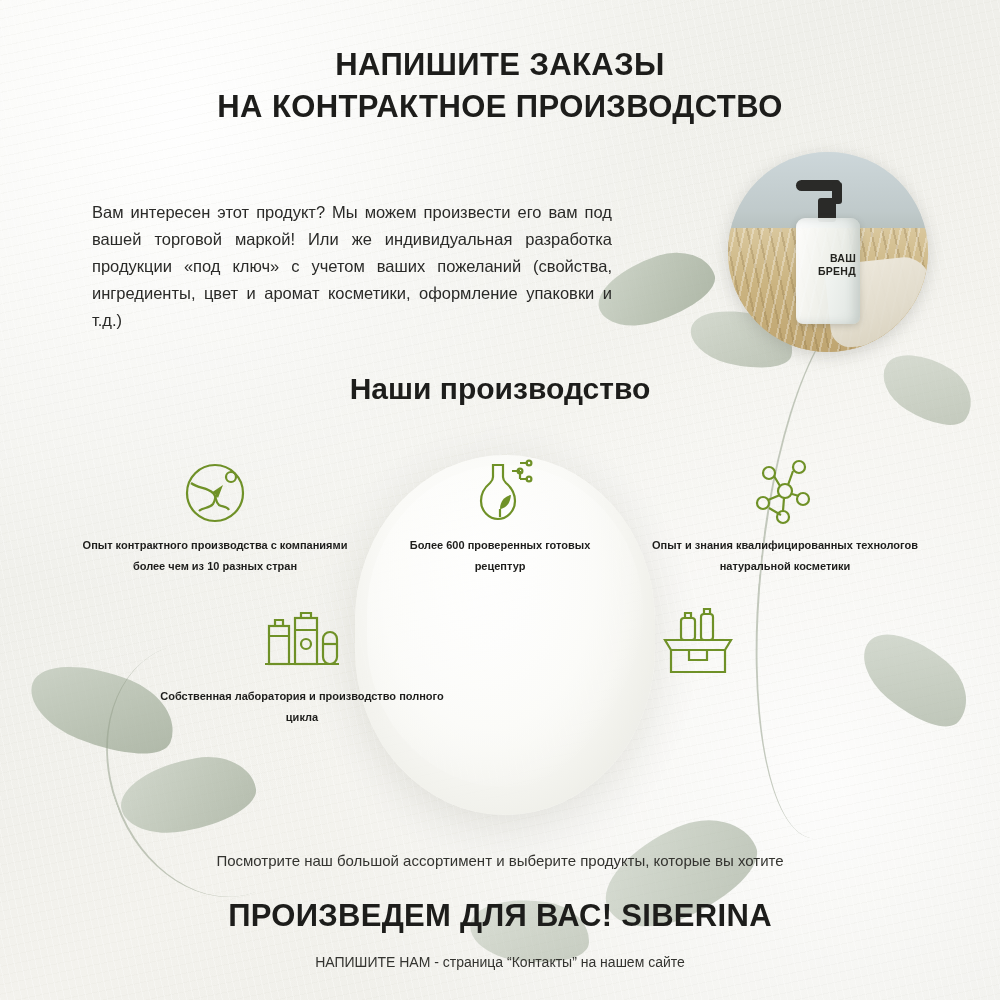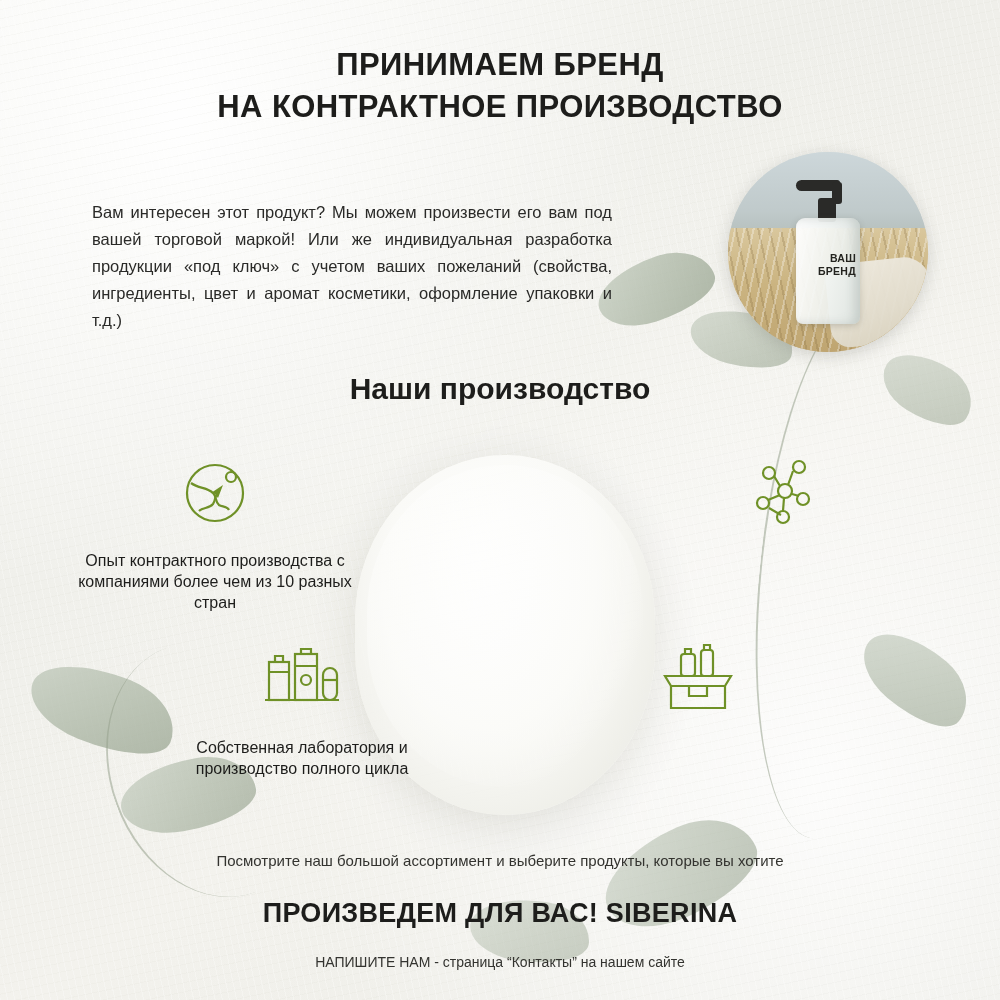--- a/index.html
+++ b/index.html
@@ -214,41 +214,41 @@
     text-align: center;
   }
   .feature.narrow { width: 200px; }
   .feature .ico {
     height: 86px;
     display: flex;
     align-items: center;
     justify-content: center;
   }
   .feature .cap {
-    font-size: 16px;
-    font-weight: normal;
+    font-size: 11px;
+    font-weight: bold;
     color: #1d1d1b;
     line-height: 21px;
-    margin-top: 16px;
+    margin-top: 1px;
   }
 
   .assortment {
     position: absolute;
     top: 852px;
     left: 0; right: 0;
     text-align: center;
     font-size: 15px;
     color: #33332f;
   }
   .cta {
     position: absolute;
     top: 898px;
     left: 0; right: 0;
     text-align: center;
-    font-size: 27px;
+    font-size: 31px;
     font-weight: bold;
     color: #1d1d1b;
     letter-spacing: .3px;
   }
   .contact {
     position: absolute;
     top: 954px;
     left: 0; right: 0;
     text-align: center;
     font-size: 14px;
@@ -270,21 +270,21 @@
   <div class="leaf" style="left:856px;top:646px;width:120px;height:66px;transform:rotate(40deg);opacity:.62;"></div>
   <div class="leaf" style="left:470px;top:900px;width:120px;height:62px;transform:rotate(8deg);opacity:.5;"></div>
   <div class="stem" style="left:760px;top:300px;width:160px;height:540px;transform:rotate(6deg);"></div>
   <div class="stem" style="left:110px;top:640px;width:200px;height:260px;transform:rotate(-20deg);"></div>
 
   <div class="jar"></div>
 
   <div class="content">
 
     <div class="headline">
-      <div>ПРИНИМАЕМ БРЕНД</div>
+      <div>НАПИШИТЕ ЗАКАЗЫ</div>
       <div>НА КОНТРАКТНОЕ ПРОИЗВОДСТВО</div>
     </div>
 
     <p class="intro">Вам интересен этот продукт? Мы можем произвести его вам под вашей торговой маркой! Или же индивидуальная разработка продукции «под ключ» с учетом ваших пожеланий (свойства, ингредиенты, цвет и аромат косметики, оформление упаковки и т.д.)</p>
 
     <div class="badge">
       <div class="sky"></div>
       <div class="wheat"></div>
       <div class="cloth"></div>
       <div class="bottle">
@@ -309,33 +309,48 @@
               <circle cx="38" cy="40" r="28"></circle>
               <path d="M14 30c8 6 16 4 22 10 4 4 2 9 6 12 3 2 8 1 10 5"></path>
               <path d="M22 58c4-4 10-2 14-7 3-4 1-8 5-10"></path>
               <circle cx="54" cy="24" r="5"></circle>
               <path d="M34 40l12-8-5 13-3-4z" fill="#6f9127" stroke="none"></path>
             </svg>
           </div>
           <div class="cap">Опыт контрактного производства с компаниями более чем из 10 разных стран</div>
         </div>
 
+        <div class="feature narrow">
+          <div class="ico">
+            <svg width="76" height="76" viewBox="0 0 76 76" fill="none" stroke="#6f9127" stroke-width="2.2">
+              <path d="M31 12h10v12c0 2 1 4 3 6 6 5 9 11 9 18 0 10-8 18-17 18s-17-8-17-18c0-7 3-13 9-18 2-2 3-4 3-6V12z"></path>
+              <path d="M38 56c0-8 5-13 11-14-1 9-5 13-11 14z" fill="#6f9127" stroke="none"></path>
+              <path d="M38 56v8"></path>
+              <path d="M50 18h8M58 18v8M58 26h8M58 10h8"></path>
+              <circle cx="67" cy="10" r="2.4"></circle>
+              <circle cx="67" cy="26" r="2.4"></circle>
+              <circle cx="58" cy="18" r="2.4"></circle>
+            </svg>
+          </div>
+          <div class="cap">Более 600 проверенных готовых рецептур</div>
+        </div>
 
         <div class="feature">
           <div class="ico">
             <svg width="76" height="76" viewBox="0 0 76 76" fill="none" stroke="#6f9127" stroke-width="2.2">
               <circle cx="22" cy="20" r="6"></circle>
               <circle cx="52" cy="14" r="6"></circle>
               <circle cx="38" cy="38" r="7"></circle>
               <circle cx="16" cy="50" r="6"></circle>
               <circle cx="56" cy="46" r="6"></circle>
               <circle cx="36" cy="64" r="6"></circle>
               <path d="M27 23l6 10M46 18l-5 14M33 42l-12 5M45 41l7 2M37 45l-1 13M22 55l12 7"></path>
             </svg>
           </div>
+          <div class="cap">Опыт и знания квалифицированных технологов натуральной косметики</div>
         </div>
       </div>
 
       <div class="frow second">
         <div class="feature">
           <div class="ico">
             <svg width="82" height="76" viewBox="0 0 82 76" fill="none" stroke="#6f9127" stroke-width="2.2">
               <rect x="8" y="22" width="20" height="38"></rect>
               <path d="M8 32h20M14 22v-6h8v6"></path>
               <rect x="34" y="14" width="22" height="46"></rect>

